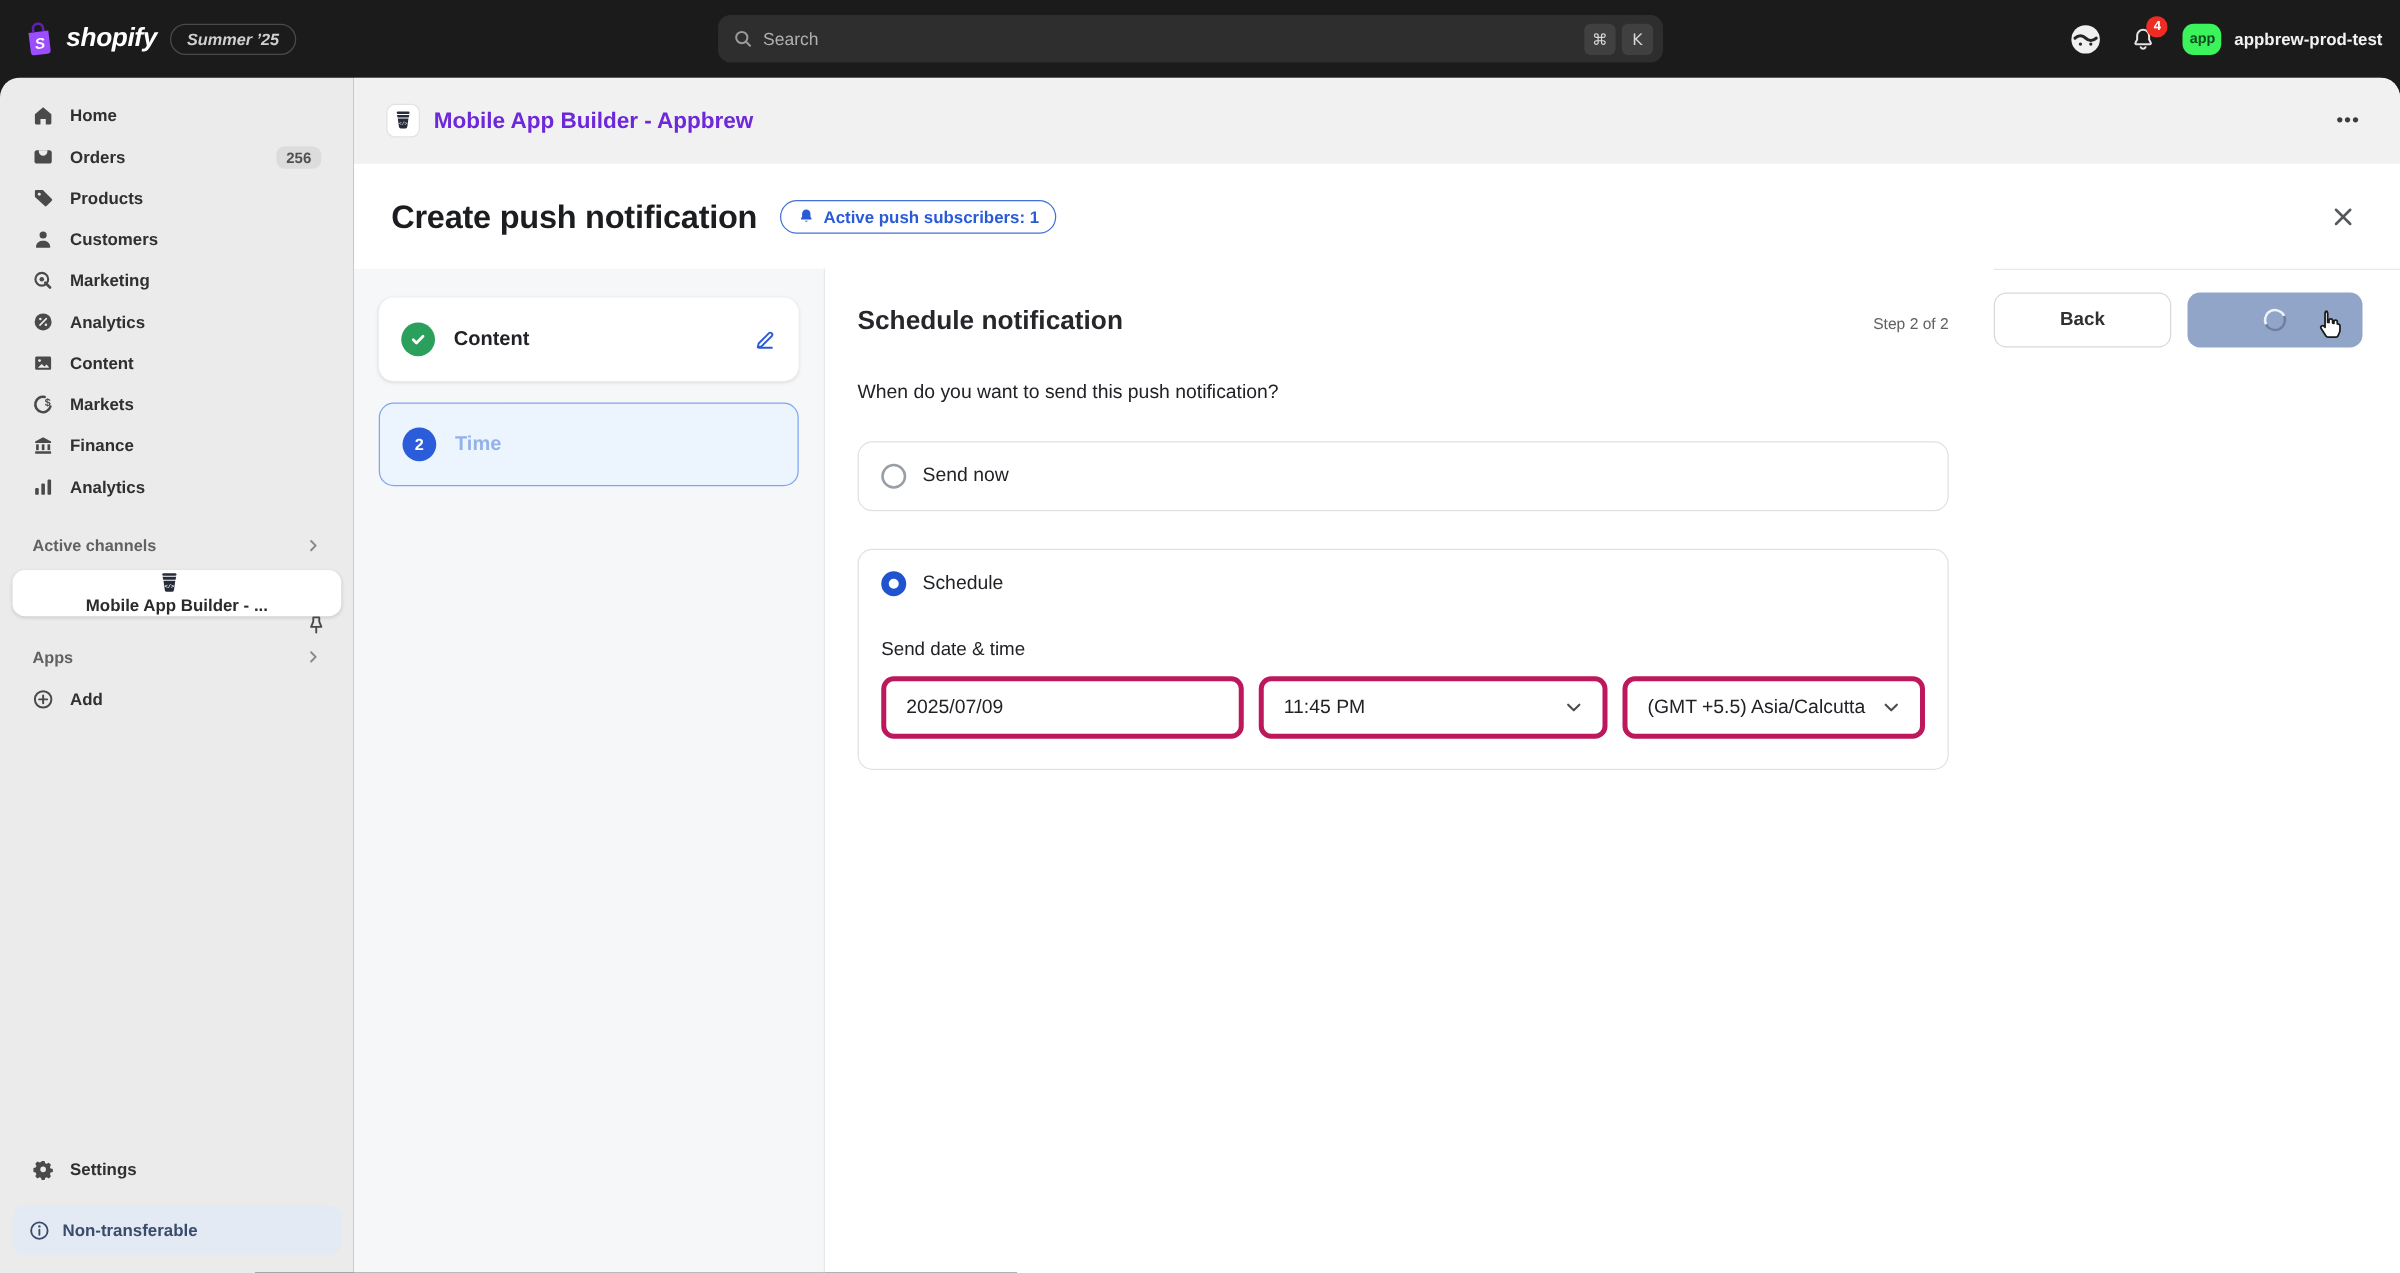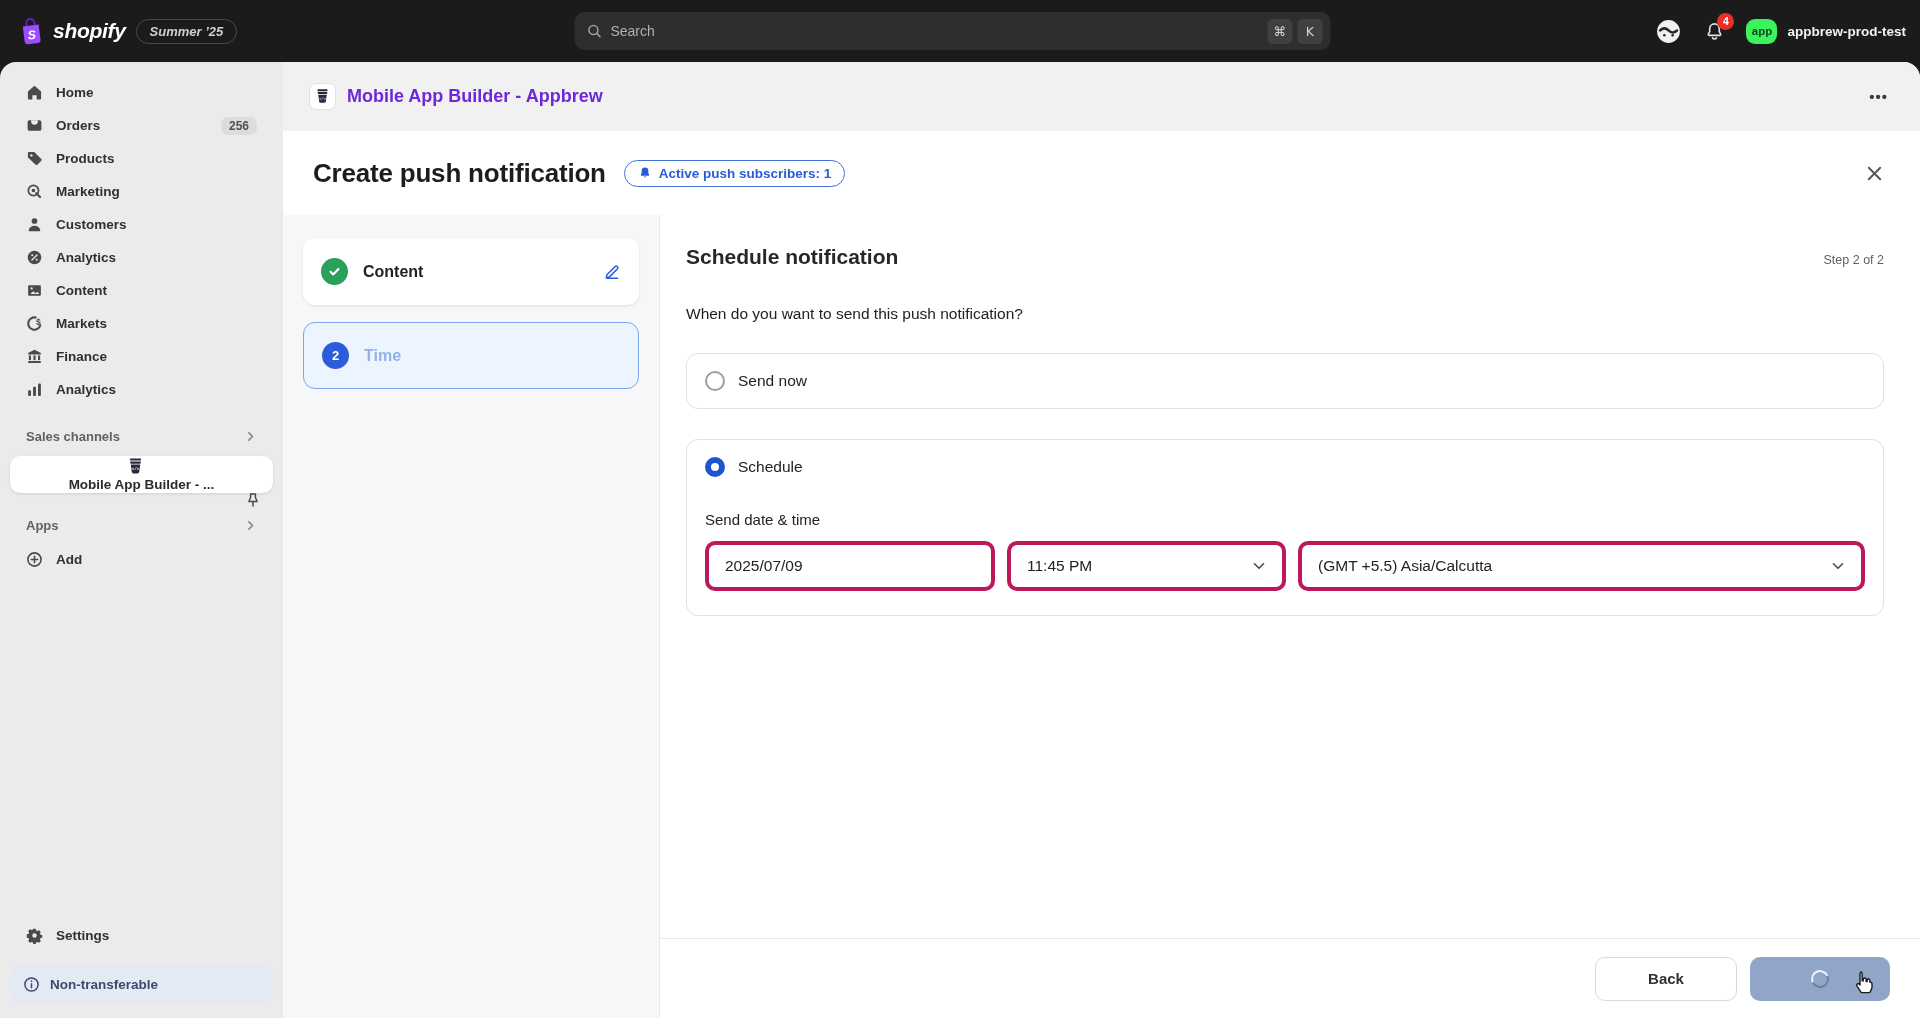--- a/index.html
+++ b/index.html
@@ -65,21 +65,21 @@
   .step-circle { width:27px; height:27px; border-radius:50%; flex:none; display:flex; align-items:center; justify-content:center; }
   .step-circle.green { background:#2aa05c; }
   .step-circle.blue { background:#2b5cd9; color:#fff; font-size:13px; font-weight:700; }
   .step-circle svg { width:15px; height:15px; }
   .step-label { margin-left:15px; font-size:16px; font-weight:600; color:#202226; }
   .step-card.active .step-label { color:#93b2ea; }
   .edit-btn { margin-left:auto; background:none; border:none; cursor:pointer; display:flex; }
   .edit-btn svg { width:18px; height:18px; }
 
   
-  .form-col { flex:1; display:flex; flex-direction:column; min-width:0; }
+  .form-col { flex:1; display:flex; flex-direction:row; min-width:0; }
   .form-body { flex:1; padding:30px 36px 0 26px; }
   .form-head { display:flex; align-items:baseline; justify-content:space-between; }
   .form-heading { font-size:21px; font-weight:700; color:#26272b; }
   .step-indicator { font-size:12.5px; color:#616161; }
   .question { margin-top:36px; font-size:15.5px; color:#202226; }
   .option-card { border:1px solid #e1e1e1; border-radius:12px; margin-top:30px; }
   .option-row { display:flex; align-items:center; padding:17px 18px; cursor:pointer; }
   .radio { width:20px; height:20px; border-radius:50%; flex:none; background:#fff; }
   .radio.off { border:2.5px solid #989ea6; }
   .radio.on { border:6.5px solid #1f54ce; }
@@ -183,36 +183,36 @@
       <span class="ni">
           <svg viewBox="0 0 16 16" fill="currentColor">
             <path d="M1.8 2.6a.8.8 0 0 1 .8-.8h4.6c.3 0 .6.1.8.3l6.4 6.4a1.1 1.1 0 0 1 0 1.6l-3.7 3.7a1.1 1.1 0 0 1-1.6 0L2.1 7.4a1.1 1.1 0 0 1-.3-.8Z"></path>
             <circle cx="5.1" cy="5.1" r="1.1" fill="#ebebeb"></circle>
           </svg>
         </span>
       <span>Products</span>
     </div>
     <div class="nav-item">
       <span class="ni">
+          <svg viewBox="0 0 16 16" fill="currentColor">
+            <circle cx="8" cy="4.7" r="2.7"></circle>
+            <path d="M2.6 13.5c.4-3 2.6-4.4 5.4-4.4s5 1.4 5.4 4.4a.7.7 0 0 1-.7.8H3.3a.7.7 0 0 1-.7-.8Z"></path>
+          </svg>
+        </span>
+      <span>Customers</span>
+    </div>
+    <div class="nav-item">
+      <span class="ni">
           <svg viewBox="0 0 16 16" fill="none" stroke="currentColor" stroke-width="1.6">
             <circle cx="7" cy="7" r="4.8"></circle>
             <circle cx="7" cy="7" r="1.7" fill="currentColor" stroke="none"></circle>
             <path d="m9.6 9.6 3.6 3.6" stroke-width="2" stroke-linecap="round"></path>
           </svg>
         </span>
       <span>Marketing</span>
-    </div>
-    <div class="nav-item">
-      <span class="ni">
-          <svg viewBox="0 0 16 16" fill="currentColor">
-            <circle cx="8" cy="4.7" r="2.7"></circle>
-            <path d="M2.6 13.5c.4-3 2.6-4.4 5.4-4.4s5 1.4 5.4 4.4a.7.7 0 0 1-.7.8H3.3a.7.7 0 0 1-.7-.8Z"></path>
-          </svg>
-        </span>
-      <span>Customers</span>
     </div>
     <div class="nav-item">
       <span class="ni">
           <svg viewBox="0 0 16 16" fill="currentColor">
             <circle cx="8" cy="8" r="6.4"></circle>
             <path d="M10.4 5.6 5.6 10.4" stroke="#ebebeb" stroke-width="1.2" stroke-linecap="round"></path>
             <circle cx="5.9" cy="5.9" r=".95" fill="#ebebeb"></circle>
             <circle cx="10.1" cy="10.1" r=".95" fill="#ebebeb"></circle>
           </svg>
         </span>
@@ -254,21 +254,21 @@
           <svg viewBox="0 0 16 16" fill="currentColor">
             <rect x="2" y="8.8" width="2.7" height="5.2" rx=".9"></rect>
             <rect x="6.65" y="5.4" width="2.7" height="8.6" rx=".9"></rect>
             <rect x="11.3" y="2.4" width="2.7" height="11.6" rx=".9"></rect>
           </svg>
         </span>
       <span>Analytics</span>
     </div>
 
     <div class="section-hdr">
-      <span>Sales channels</span>
+      <span>Active channels</span>
       <span style="display:flex;">
           <svg width="13" height="13" viewBox="0 0 16 16" fill="none" stroke="#8a8a8a" stroke-width="2" stroke-linecap="round" stroke-linejoin="round">
             <path d="m6 3.5 4.5 4.5L6 12.5"></path>
           </svg>
         </span>
     </div>
     <div class="channel-pill">
       <span class="cup"><svg viewBox="0 0 20 20">
             <rect x="4.6" y="2.4" width="10.8" height="2" rx="1" fill="#262b3a"></rect>
             <path d="M4.8 5.2h10.4l-.5 2.2H5.3Z" fill="#262b3a"></path>

